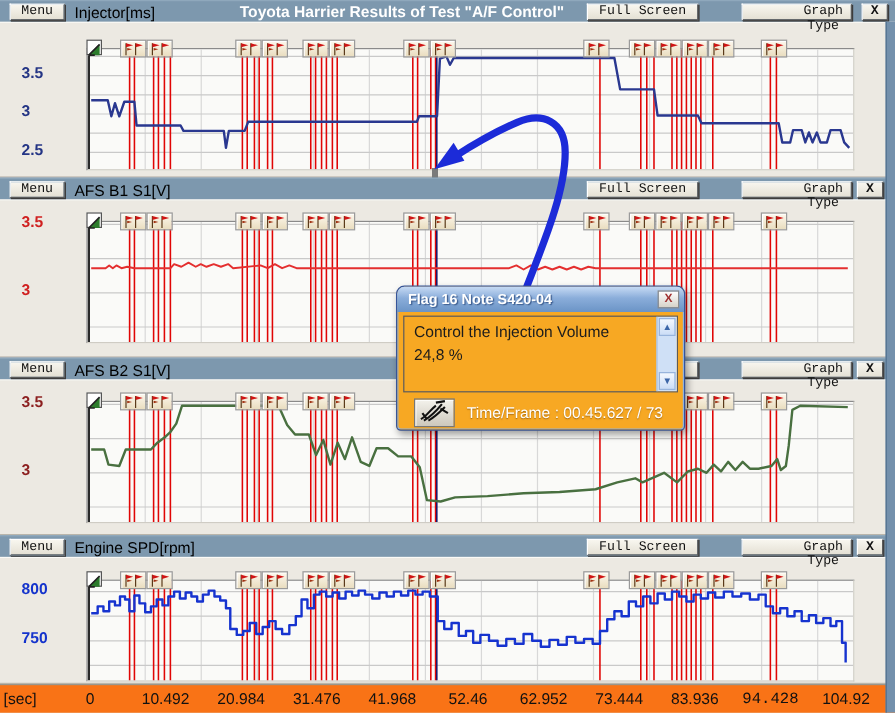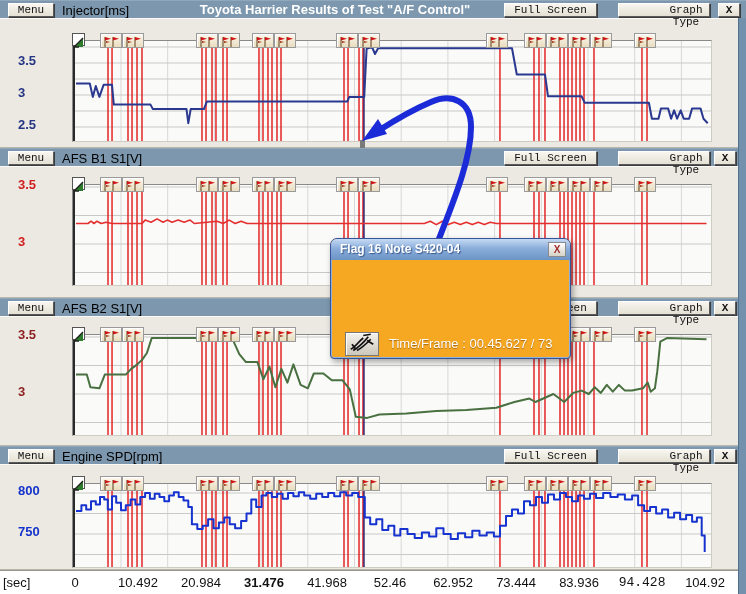--- a/index.html
+++ b/index.html
@@ -5,41 +5,41 @@
   html,body{margin:0;padding:0;}
   body{font-family:"Liberation Sans",sans-serif;background:#9aa8b6;}
   .app{position:relative;width:746px;height:594px;background:#ece9e2;overflow:hidden;}
 
   
   .hdr{position:absolute;left:0;width:746px;height:18px;background:#7d98ae;border-top:1px solid #8fa8bc;box-sizing:border-box;z-index:6;}
   .btn{position:absolute;top:2px;height:14px;background:linear-gradient(180deg,#f8f6ef,#e4e0d4);
        border:1px solid #404040;border-top-color:#fff;border-left-color:#fff;border-right-color:#5a5a5a;border-bottom-color:#5a5a5a;
        box-shadow:1px 1px 0 #3c3c3c;font-family:Liberation Mono, monospace;font-size:11px;color:#111;padding:0;line-height:12px;cursor:default;}
   .btn.menu{left:8px;width:46px;}
-  .btn.fs{left:504px;width:93px;}
+  .btn.fs{left:489px;width:93px;}
   .btn.gt{left:618px;width:92px;padding-left:44px;}
   .btn.x{left:718px;width:22px;font-weight:bold;}
   .hdr .ptitle{position:absolute;left:62px;top:2px;font-size:13px;color:#000000;}
   .hdr .wtitle{position:absolute;left:150px;width:370px;top:1px;text-align:center;font-size:13px;font-weight:bold;color:#fff;}
 
   
   .zone{position:absolute;left:0;width:746px;background:#ece9e2;border-top:1px solid #fbfaf7;border-bottom:1px solid #b9b5ab;box-sizing:border-box;}
   .plot{position:absolute;background:#fafaf8;border:1px solid #8a8a8a;border-bottom-color:#cfccc4;border-right-color:#cfccc4;z-index:1;}
   .plot svg{display:block;}
   .ylab{position:absolute;width:48px;font-size:13px;font-weight:bold;z-index:2;}
   .flagchip{position:absolute;width:22px;height:15px;background:linear-gradient(180deg,#fdf8ee,#e9ddbf);
             border:1px solid #9a9a9a;box-shadow:inset 1px 1px 0 #fff;box-sizing:border-box;z-index:5;}
   .cornericon{position:absolute;width:13px;height:13px;background:#fff;border:1px solid #555;box-sizing:border-box;z-index:5;}
   .cursor-handle{position:absolute;width:5px;height:12px;background:#7a7a7a;z-index:4;}
 
   
   .watermark{position:absolute;right:8px;top:19px;font-size:14px;font-style:italic;font-weight:bold;color:#8f8f8f;letter-spacing:1px;z-index:7;}
 
   
-  .timebar{position:absolute;left:0;top:570px;width:746px;height:24px;background:#ffffff;border-top:1px solid #9a968c;z-index:6;}
+  .timebar{position:absolute;left:0;top:570px;width:746px;height:24px;background:#f97316;border-top:1px solid #9a968c;z-index:6;}
   .timebar .unit{position:absolute;left:3px;top:4px;font-size:13px;color:#111;}
   .ttick{position:absolute;top:4px;width:64px;margin-left:-32px;text-align:center;font-size:13px;color:#111;}
 
   
   .rborder{position:absolute;right:0;top:18px;width:8px;height:576px;background:#7390ac;border-left:1px solid #51708e;box-sizing:border-box;z-index:8;}
 
   
   .arrow{position:absolute;left:0;top:0;z-index:40;pointer-events:none;}
 
   
@@ -104,40 +104,50 @@
   </div>
 
 
   <div class="cursor-handle" style="left:360px;top:140px;"></div>
 
   <div class="timebar">
     <span class="unit">[sec]</span>
   <span class="ttick" style="left: 75px;">0</span>
       <span class="ttick" style="left: 138.004px;">10.492</span>
       <span class="ttick" style="left: 201.009px;">20.984</span>
-      <span class="ttick" style="left: 264.013px; font-weight: bold;">31.476</span>
+      <span class="ttick" style="left: 264.013px;">31.476</span>
       <span class="ttick" style="left: 327.018px;">41.968</span>
       <span class="ttick" style="left: 390.022px;">52.46</span>
       <span class="ttick" style="left: 453.027px;">62.952</span>
       <span class="ttick" style="left: 516.031px;">73.444</span>
       <span class="ttick" style="left: 579.036px;">83.936</span>
       <span class="ttick" style="left: 642.04px; font-family: Liberation Mono, monospace;">94.428</span>
       <span class="ttick" style="left: 705.045px;">104.92</span>
     </div>
 
   <div class="rborder"></div>
 
   <svg class="arrow" width="746" height="594" viewBox="0 0 746 594">
     <path d="M434 252 C448 214 471 164 471 127 C471 101 452 93 431 102 C412 110 392 122 378 131" stroke="#1c2bd8" stroke-width="6" fill="none" stroke-linecap="round"></path>
     <polygon points="362,141 378,119 387,134" fill="#1c2bd8"></polygon>
   </svg>
 
   <div class="popup">
     <div class="ttl">Flag 16 Note S420-04</div>
     <button class="close">X</button>
+    <div class="notebox">
+      <div class="notetext">
+        <div>Control the Injection Volume</div>
+        <div>24,8 %</div>
+      </div>
+      <div class="sb">
+        <button class="sbbtn sbup">▲</button>
+        <button class="sbbtn sbdn">▼</button>
+      </div>
+    </div>
     <button class="stampbtn">
       <svg width="30" height="20" viewBox="0 0 24 16">
         <path d="M3 13 C7 11 9 7 13 4 M5 14 C10 11 13 8 17 3 M8 14 C12 12 16 8 19 5 M13 2 l6 -1 M16 6 l5 3 M4 9 l3 4" stroke="#111" stroke-width="1.4" fill="none"></path>
       </svg>
     </button>
     <span class="tflabel">Time/Frame : 00.45.627 / 73</span>
   </div>
 
 <div class="plot" style="left: 72px; top: 40px; width: 638px; height: 100px;">
       <svg width="638" height="100" viewBox="0 0 638 100">

